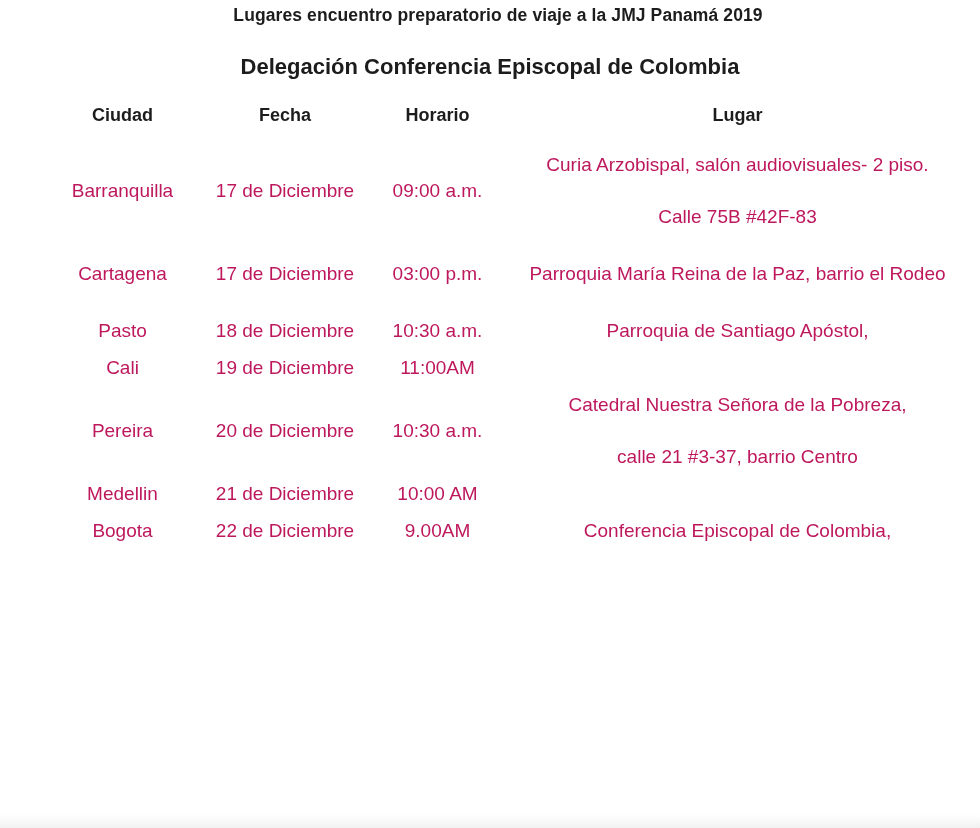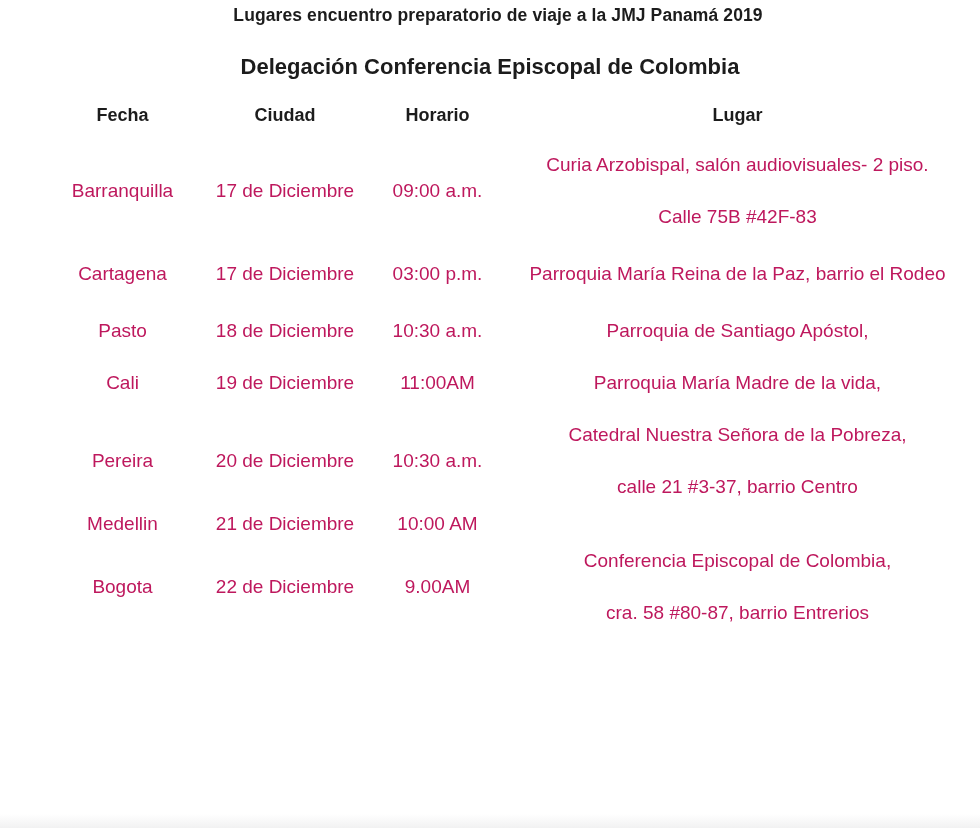--- a/index.html
+++ b/index.html
@@ -67,22 +67,22 @@
 <body>
 
 <div class="doc">
 
   <div class="title">Lugares encuentro preparatorio de viaje a la JMJ Panamá 2019</div>
   <div class="subtitle">Delegación Conferencia Episcopal de Colombia</div>
 
   <div class="grid">
 
     <div class="row header-row">
+      <div>Ciudad</div>
       <div>Fecha</div>
-      <div>Ciudad</div>
       <div>Horario</div>
       <div>Lugar</div>
     </div>
 
     <div class="row">
       <div class="cell">Barranquilla</div>
       <div class="cell">17 de Diciembre</div>
       <div class="cell">09:00 a.m.</div>
       <div class="cell cell-lugar">
         <span class="lugar-line">Curia Arzobispal, salón audiovisuales- 2 piso.</span>
@@ -107,21 +107,20 @@
       <div class="cell cell-lugar">
         <span class="lugar-line">Parroquia de Santiago Apóstol,</span>
       </div>
     </div>
 
     <div class="row">
       <div class="cell">Cali</div>
       <div class="cell">19 de Diciembre</div>
       <div class="cell">11:00AM</div>
       <div class="cell cell-lugar">
-        <span class="lugar-line">Parroquia María Madre de la vida,</span>
       </div>
     </div>
 
     <div class="row">
       <div class="cell">Pereira</div>
       <div class="cell">20 de Diciembre</div>
       <div class="cell">10:30 a.m.</div>
       <div class="cell cell-lugar">
         <span class="lugar-line">Catedral Nuestra Señora de la Pobreza,</span>
         <span class="lugar-line">calle 21 #3-37, barrio Centro</span>
@@ -133,20 +132,19 @@
       <div class="cell">21 de Diciembre</div>
       <div class="cell">10:00 AM</div>
     </div>
 
     <div class="row">
       <div class="cell">Bogota</div>
       <div class="cell">22 de Diciembre</div>
       <div class="cell">9.00AM</div>
       <div class="cell cell-lugar">
         <span class="lugar-line">Conferencia Episcopal de Colombia,</span>
-        <span class="lugar-line">cra. 58 #80-87, barrio Entrerios</span>
       </div>
     </div>
 
   </div>
 
   <div class="bottom-shade"></div>
 </div>
 
 </body></html>

